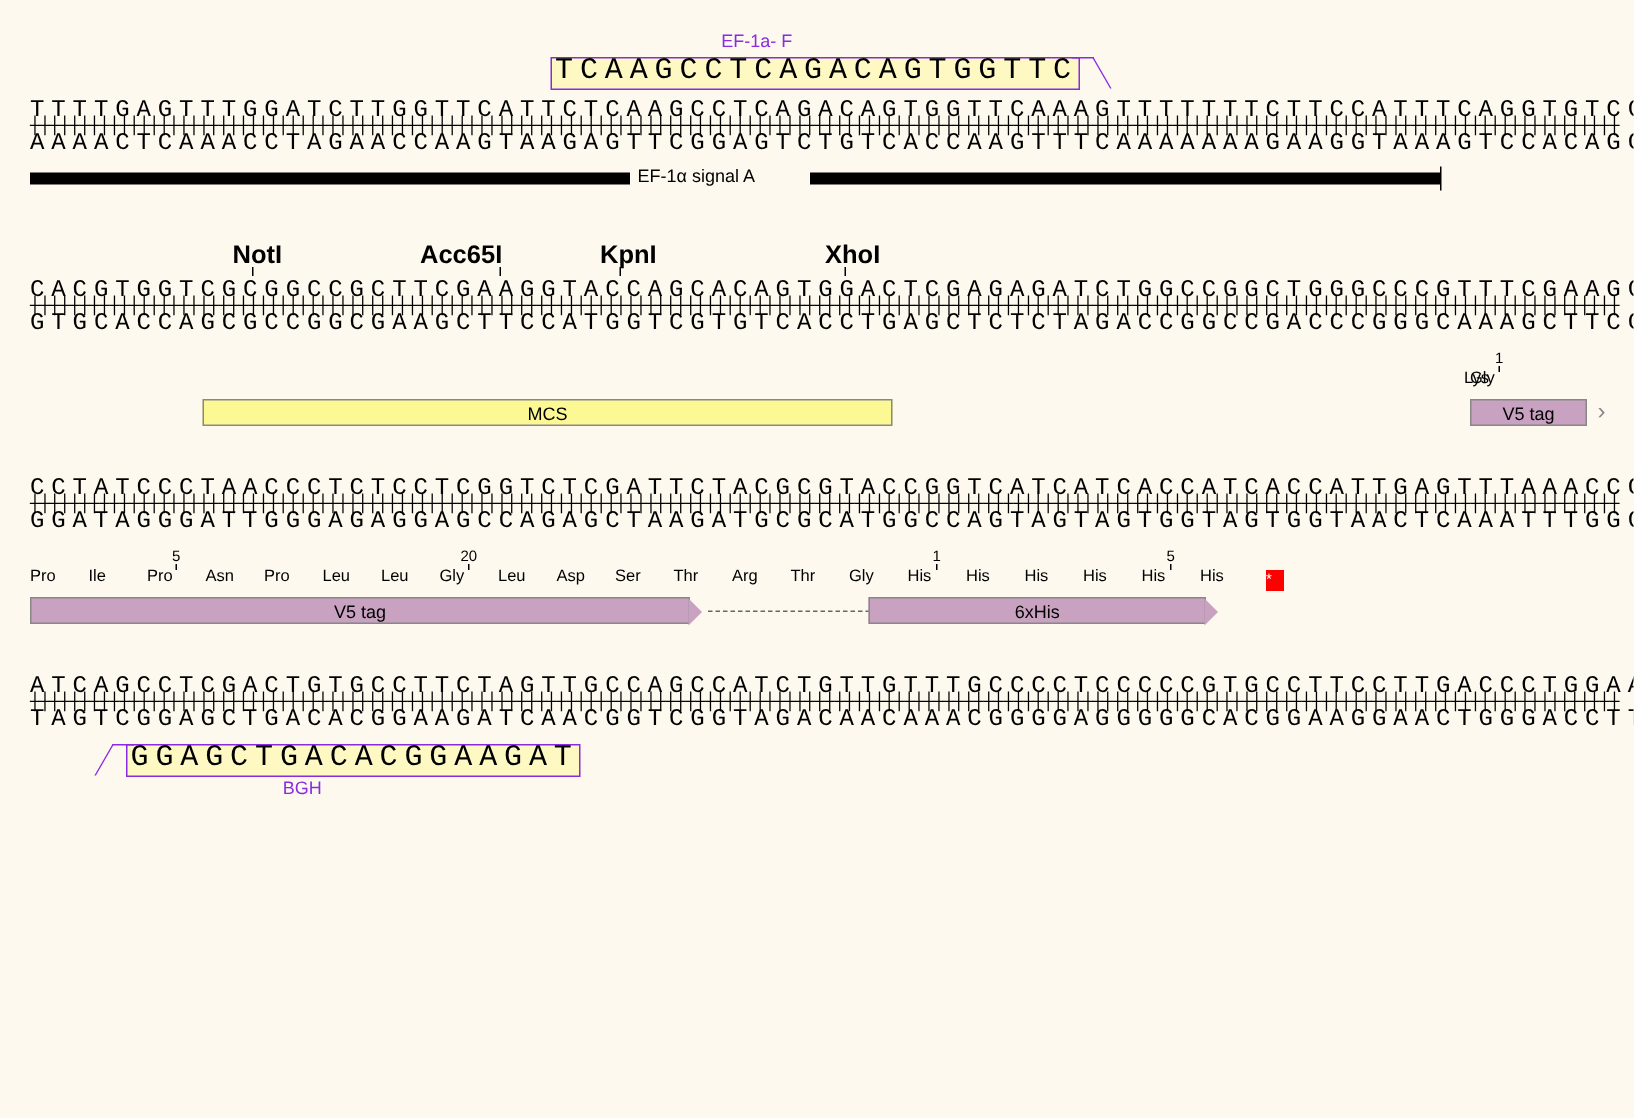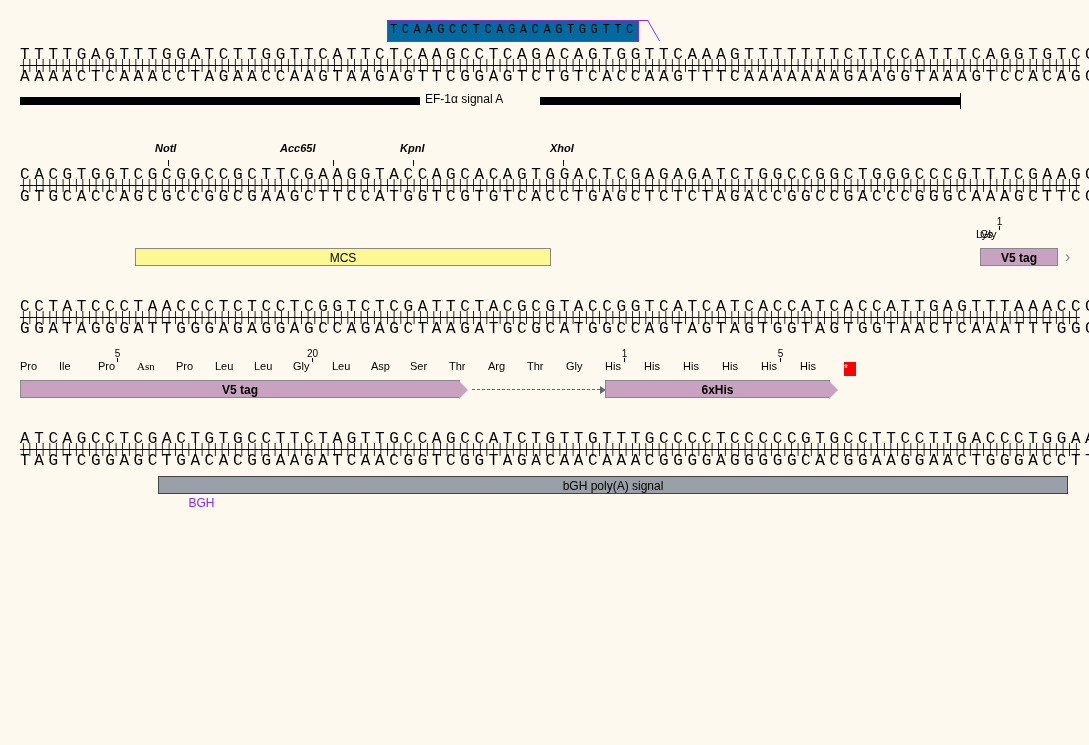--- a/index.html
+++ b/index.html
@@ -46,29 +46,28 @@
   box-sizing: border-box;
 }
 .primer-label {
   color: #8a2be2;
   font-size: 12px;
   text-align: center;
 }
 .primer-box {
   position: absolute;
   border: 1.5px solid #8a2be2;
-  background: #0369a1;
+  background: #fef9c3;
   height: 20px;
   line-height: 18px;
   font-family: "Courier New", monospace;
-  font-size: 12px;
+  font-size: 20px;
   letter-spacing: 4.6px;
   white-space: pre;
   padding-left: 2px;
-  margin-left: 20px;
 }
 .primer-notch-r::after {
   content: "";
   position: absolute;
   right: -16px;
   top: -1.5px;
   width: 14px;
   height: 20px;
   border-top: 1.5px solid #8a2be2;
   border-right: 1.5px solid #8a2be2;
@@ -128,38 +127,36 @@
 .intron-end {
   position: absolute;
   width: 1px;
   height: 16px;
   background: #000;
   top: 1px;
 }
 .restriction-label {
   position: absolute;
   font-weight: bold;
-  font-size: 11px;
+  font-size: 17px;
   top: 0;
-  font-style: italic;
 }
 .restriction-tick {
   position: absolute;
   width: 1px;
   height: 6px;
   background: #000;
   top: 18px;
 }
 .mcs {
   background: #fcf995;
   border: 1px solid #888;
 }
 .tag {
   background: #c8a2c0;
-  font-weight: bold;
   --ac: #c8a2c0;
 }
 .aa-row {
   position: relative;
   height: 16px;
   font-size: 11px;
 }
 .aa {
   position: absolute;
   width: 39px;
@@ -201,20 +198,23 @@
 .polyA {
   background: #9aa0a8;
   border: 1px solid #444;
   color: #000;
 }
 </style>
 </head>
 <body>
 
 <div class="seq-block">
+  <div style="position:relative;height:18px">
+    <div class="primer-label" style="position:absolute;left:347px;width:275px">EF-1a- F</div>
+  </div>
   <div style="position:relative;height:22px">
     <div class="primer-box primer-notch-r" style="left:347px">TCAAGCCTCAGACAGTGGTTC</div>
   </div>
   <div style="height:4px"></div>
   <div class="seq-row">TTTTGAGTTTGGATCTTGGTTCATTCTCAAGCCTCAGACAGTGGTTCAAAGTTTTTTTCTTCCATTTCAGGTGTCGTGAA</div>
   <div class="ticks">┼┼┼┼┼┼┼┼┼┼┼┼┼┼┼┼┼┼┼┼┼┼┼┼┼┼┼┼┼┼┼┼┼┼┼┼┼┼┼┼┼┼┼┼┼┼┼┼┼┼┼┼┼┼┼┼┼┼┼┼┼┼┼┼┼┼┼┼┼┼┼┼┼┼┼┼┼┼┼┼┼┼┼┼┼┼┼┼┼┼┼┼┼┼┼┼┼┼┼┼┼┼┼┼┼┼┼┼┼┼┼┼┼┼┼┼┼┼┼┼┼┼┼┼┼┼┼┼┼┼┼┼┼┼┼┼┼┼┼┼┼┼┼┼┼┼┼┼┼┼┼┼┼┼┼┼┼┼┼┼</div>
   <div class="seq-row">AAAACTCAAACCTAGAACCAAGTAAGAGTTCGGAGTCTGTCACCAAGTTTCAAAAAAAGAAGGTAAAGTCCACAGCACTT</div>
   <div class="feature-row" style="height:20px;margin-top:6px">
     <div class="intron-bar" style="left:0;width:400px"></div>
     <span style="position:absolute;left:405px;top:0;font-size:12px">EF-1α signal A</span>
@@ -239,21 +239,21 @@
   <div class="seq-row">GTGCACCAGCGCCGGCGAAGCTTCCATGGTCGTGTCACCTGAGCTCTCTAGACCGGCCGACCCGGGCAAAGCTTCCATTC</div>
   <div class="aa-row" style="margin-top:10px;height:12px">
     <span class="aa-num" style="left:960px">1</span>
     <span class="aa-tick" style="left:979px;top:10px"></span>
   </div>
   <div class="aa-row">
     <span class="aa" style="left:960px">Gly</span>
     <span class="aa" style="left:956px">Lys</span>
   </div>
   <div class="feature-row">
-    <div class="feature-box mcs" style="left:115px;width:416px">MCS</div>
+    <div class="feature-box mcs" style="left:115px;width:460px">MCS</div>
     <div class="arrow-feature tag" style="left:960px;width:78px;background:#c8a2c0;border:1px solid #888">V5 tag</div>
     <span style="position:absolute;left:1045px;top:0;color:#888;font-size:16px">›</span>
   </div>
 </div>
 
 <div class="seq-block">
   <div class="seq-row">CCTATCCCTAACCCTCTCCTCGGTCTCGATTCTACGCGTACCGGTCATCATCACCATCACCATTGAGTTTAAACCCGCTG</div>
   <div class="ticks">┼┼┼┼┼┼┼┼┼┼┼┼┼┼┼┼┼┼┼┼┼┼┼┼┼┼┼┼┼┼┼┼┼┼┼┼┼┼┼┼┼┼┼┼┼┼┼┼┼┼┼┼┼┼┼┼┼┼┼┼┼┼┼┼┼┼┼┼┼┼┼┼┼┼┼┼┼┼┼┼┼┼┼┼┼┼┼┼┼┼┼┼┼┼┼┼┼┼┼┼┼┼┼┼┼┼┼┼┼┼┼┼┼┼┼┼┼┼┼┼┼┼┼┼┼┼┼┼┼┼┼┼┼┼┼┼┼┼┼┼┼┼┼┼┼┼┼┼┼┼┼┼┼┼┼┼┼┼┼┼</div>
   <div class="seq-row">GGATAGGGATTGGGAGAGGAGCCAGAGCTAAGATGCGCATGGCCAGTAGTAGTGGTAGTGGTAACTCAAATTTGGGCGAC</div>
   <div class="aa-row" style="margin-top:10px;height:12px">
@@ -263,21 +263,21 @@
     <span class="aa-tick" style="left:292px;top:10px"></span>
     <span class="aa-num" style="left:585px">1</span>
     <span class="aa-tick" style="left:604px;top:10px"></span>
     <span class="aa-num" style="left:741px">5</span>
     <span class="aa-tick" style="left:760px;top:10px"></span>
   </div>
   <div class="aa-row" id="aa-row-3">
       <span class="aa" style="left: 0px;">Pro</span>
       <span class="aa" style="left: 39px;">Ile</span>
       <span class="aa" style="left: 78px;">Pro</span>
-      <span class="aa" style="left: 117px; font-family: Liberation Serif, serif;">Asn</span>
+      <span class="aa" style="left: 117px;">Asn</span>
       <span class="aa" style="left: 156px;">Pro</span>
       <span class="aa" style="left: 195px;">Leu</span>
       <span class="aa" style="left: 234px;">Leu</span>
       <span class="aa" style="left: 273px;">Gly</span>
       <span class="aa" style="left: 312px;">Leu</span>
       <span class="aa" style="left: 351px;">Asp</span>
       <span class="aa" style="left: 390px;">Ser</span>
       <span class="aa" style="left: 429px;">Thr</span>
       <span class="aa" style="left: 468px;">Arg</span>
       <span class="aa" style="left: 507px;">Thr</span>
@@ -285,28 +285,28 @@
       <span class="aa" style="left: 585px;">His</span>
       <span class="aa" style="left: 624px;">His</span>
       <span class="aa" style="left: 663px;">His</span>
       <span class="aa" style="left: 702px;">His</span>
       <span class="aa" style="left: 741px;">His</span>
       <span class="aa" style="left: 780px;">His</span>
     </div>
   <div class="feature-row">
     <div class="arrow-feature tag arrow-right" style="left:0;width:440px;background:#c8a2c0;border:1px solid #888">V5 tag</div>
     <div class="dashed-arrow" style="left:452px;width:128px"></div>
-    <div class="arrow-feature tag arrow-right" style="left:585px;width:225px;background:#c8a2c0;border:1px solid #888">6xHis</div>
+    <div class="arrow-feature tag arrow-right" style="left:559px;width:225px;background:#c8a2c0;border:1px solid #888">6xHis</div>
     <div class="aa stop" style="left:824px;top:-18px;height:14px;line-height:14px">*</div>
   </div>
 </div>
 
 <div class="seq-block">
   <div class="seq-row">ATCAGCCTCGACTGTGCCTTCTAGTTGCCAGCCATCTGTTGTTTGCCCCTCCCCCGTGCCTTCCTTGACCCTGGAAGGTG</div>
   <div class="ticks">┼┼┼┼┼┼┼┼┼┼┼┼┼┼┼┼┼┼┼┼┼┼┼┼┼┼┼┼┼┼┼┼┼┼┼┼┼┼┼┼┼┼┼┼┼┼┼┼┼┼┼┼┼┼┼┼┼┼┼┼┼┼┼┼┼┼┼┼┼┼┼┼┼┼┼┼┼┼┼┼┼┼┼┼┼┼┼┼┼┼┼┼┼┼┼┼┼┼┼┼┼┼┼┼┼┼┼┼┼┼┼┼┼┼┼┼┼┼┼┼┼┼┼┼┼┼┼┼┼┼┼┼┼┼┼┼┼┼┼┼┼┼┼┼┼┼┼┼┼┼┼┼┼┼┼┼┼┼┼┼</div>
   <div class="seq-row">TAGTCGGAGCTGACACGGAAGATCAACGGTCGGTAGACAACAAACGGGGAGGGGGCACGGAAGGAACTGGGACCTTCCAC</div>
-  <div class="feature-row" style="margin-top:6px">
-    <div class="feature-box polyA" style="left:138px;width:910px">bGH poly(A) signal</div>
+  <div style="position:relative;height:22px;margin-top:8px">
+    <div class="primer-box primer-notch-l" style="left:64px">GGAGCTGACACGGAAGAT</div>
   </div>
   <div style="position:relative;height:18px">
     <div class="primer-label" style="position:absolute;left:64px;width:235px">BGH</div>
   </div>
 </div>
 
 </body></html>

